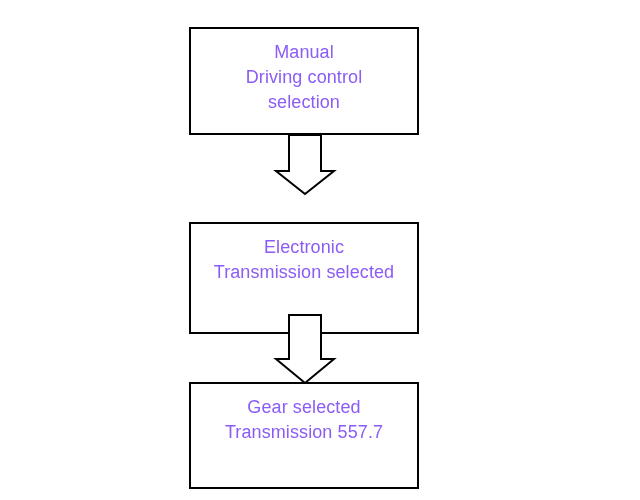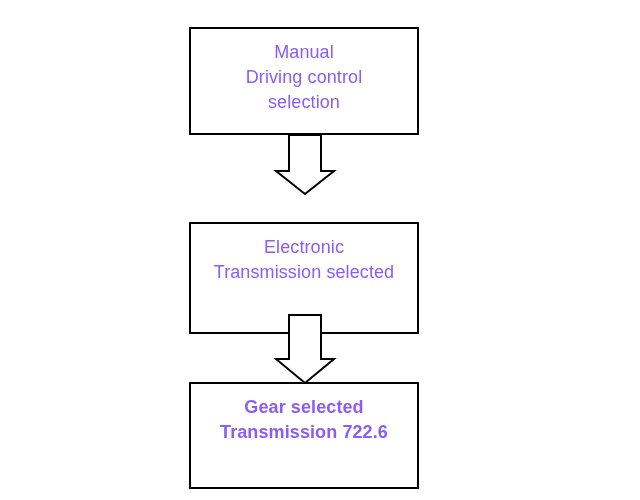--- a/index.html
+++ b/index.html
@@ -26,21 +26,21 @@
     box-sizing: border-box;
     border: 2px solid #000000;
     background: #ffffff;
     left: 189px;
     width: 230px;
     text-align: center;
     padding-top: 11px;
   }
   #box-manual-selection { top: 27px;  height: 108px; }
   #box-etc             { top: 203px; height: 112px; margin-top: 19px; }
-  #box-gear-selected   { top: 382px; height: 107px; font-weight: bold; }
+  #box-gear-selected   { top: 382px; height: 107px; }
 
   .box-line {
     display: block;
     font-size: 18px;
     line-height: 25px;
     letter-spacing: 0.1px;
     white-space: nowrap;
     color: #8b5cf6;
   }
 
@@ -87,16 +87,16 @@
   </div>
 
   <div class="flow-arrow" id="arrow-etc-to-gear">
     <svg viewBox="0 0 58 69" preserveAspectRatio="none">
       <polygon class="arrow-outline" points="13,0 45,0 45,44 58,44 29,68 0,44 13,44"></polygon>
     </svg>
   </div>
 
   <div class="flow-box" id="box-gear-selected">
     <span class="box-line">Gear selected</span>
-    <span class="box-line">Transmission 722.6</span>
+    <span class="box-line">Transmission 557.7</span>
   </div>
 
 </div>
 
 </body></html>

